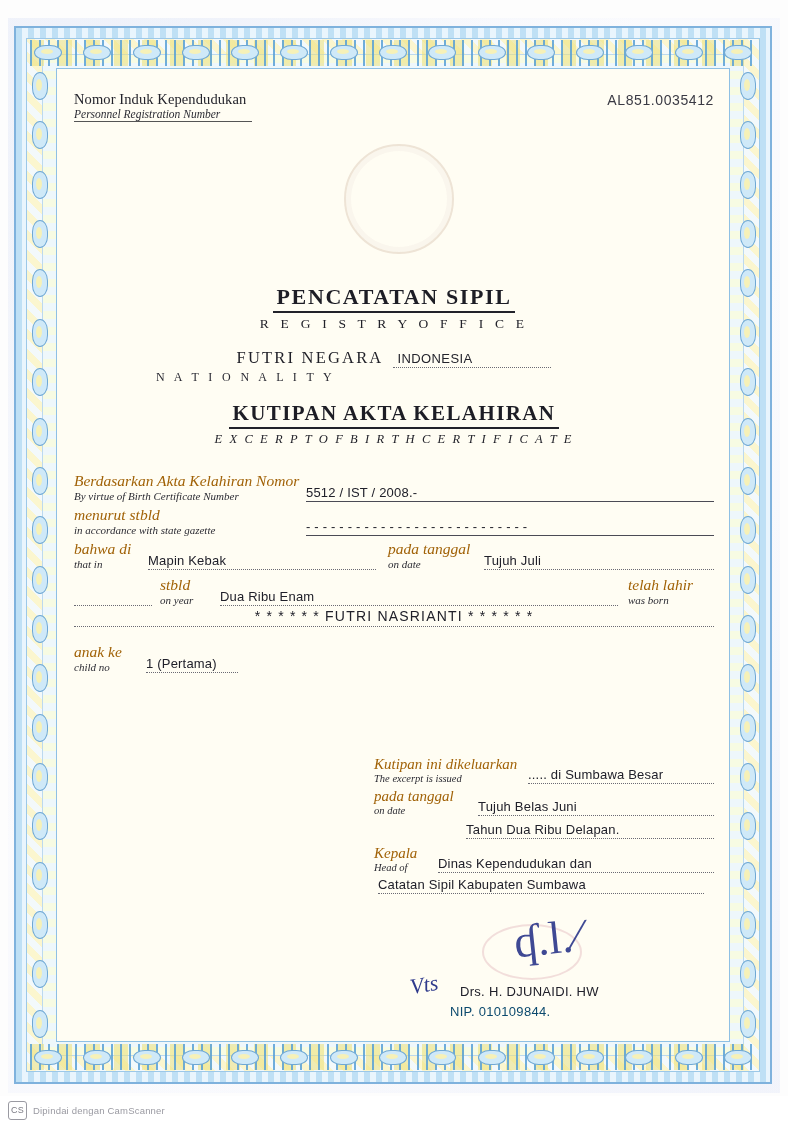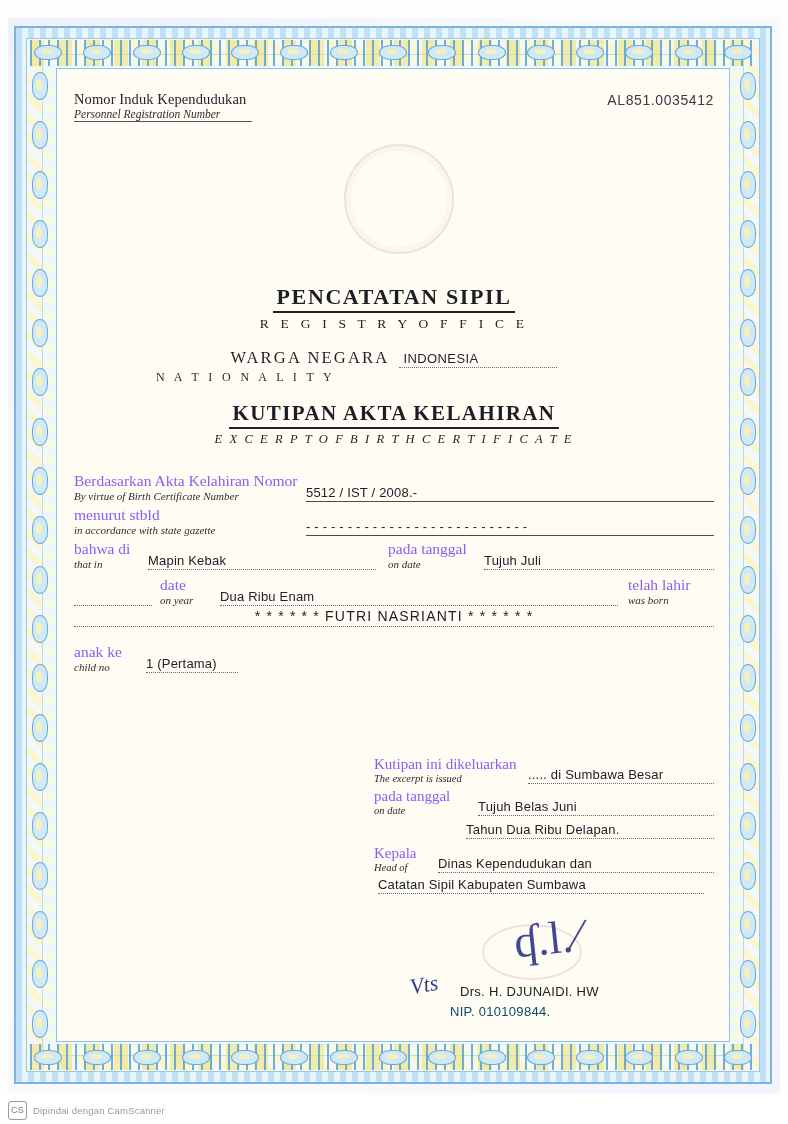--- a/index.html
+++ b/index.html
@@ -271,21 +271,22 @@
     position: absolute;
     left: 0; top: 388px;
     width: 640px;
   }
   .line {
     position: relative;
     margin-bottom: 2px;
   }
   .lbl-id {
     font-size: 15.5px;
-    color: #8b5cf6;
+    color: #a16207;
+    font-style: italic;
   }
   .lbl-en {
     font-size: 11px;
     font-style: italic;
     color: #2b2b33;
   }
   .hand {
     font-family: "Liberation Sans", sans-serif;
     font-size: 13px;
     color: #20202a;
@@ -510,21 +511,21 @@
         <div class="nik-rule"></div>
       </div>
       <div class="serial">AL851.0035412</div>
     </div>
 
     <div class="title-block">
       <div class="t-main">PENCATATAN SIPIL</div>
       <div class="t-sub">R E G I S T R Y   O F F I C E</div>
 
       <div class="nat-row">
-        <div class="nat-label">WARGA  NEGARA</div>
+        <div class="nat-label">FUTRI  NEGARA</div>
         <div class="nat-value">INDONESIA</div>
       </div>
       <div class="nat-en">N A T I O N A L I T Y</div>
 
       <div class="t-main2">KUTIPAN AKTA KELAHIRAN</div>
       <div class="t-sub2">E X C E R P T   O F   B I R T H   C E R T I F I C A T E</div>
     </div>
 
     <div class="form">
 
@@ -553,21 +554,21 @@
         <div style="width:96px; padding-left:12px;">
           <div class="lbl-id">pada tanggal</div>
           <div class="lbl-en">on date</div>
         </div>
         <div class="hand dotrule fill" style="padding-bottom:1px;">Tujuh Juli</div>
       </div>
 
       <div class="line row-flex" style="margin-top:6px;">
         <div class="dotrule" style="width:78px; height:16px;"></div>
         <div style="width:60px; padding-left:8px;">
-          <div class="lbl-id">date</div>
+          <div class="lbl-id">stbld</div>
           <div class="lbl-en">on year</div>
         </div>
         <div class="hand dotrule fill" style="padding-bottom:1px;">Dua Ribu Enam</div>
         <div style="width:86px; padding-left:10px;">
           <div class="lbl-id">telah lahir</div>
           <div class="lbl-en">was born</div>
         </div>
       </div>
 
       <div class="line name-line dotrule" style="margin-top:2px;">* * * * * *   FUTRI  NASRIANTI   * * * * * *</div>

